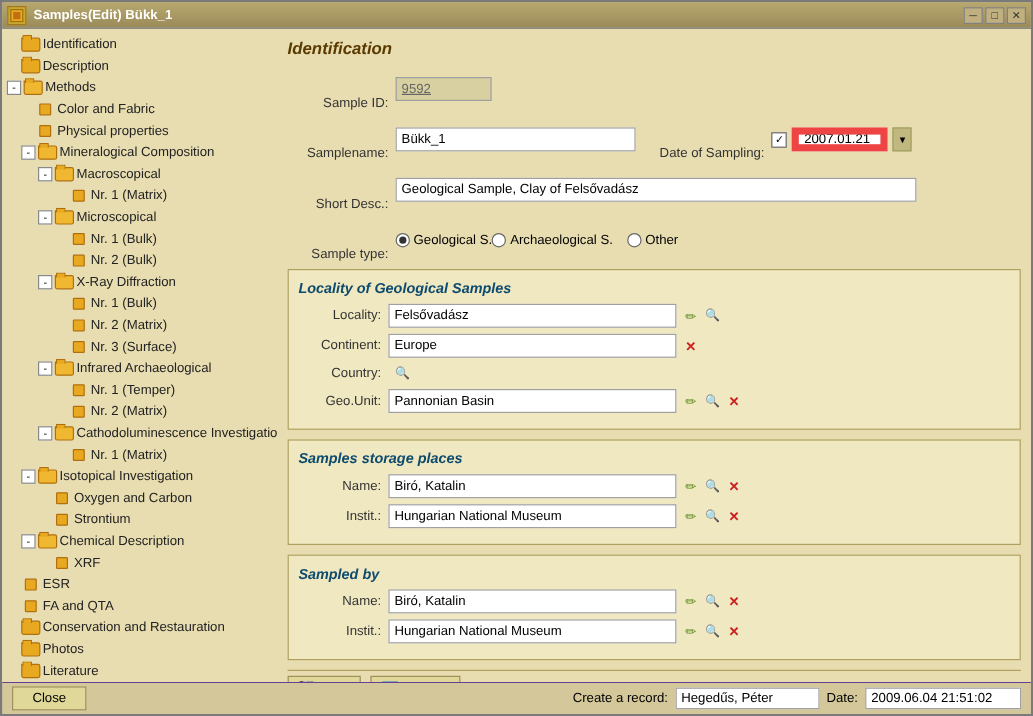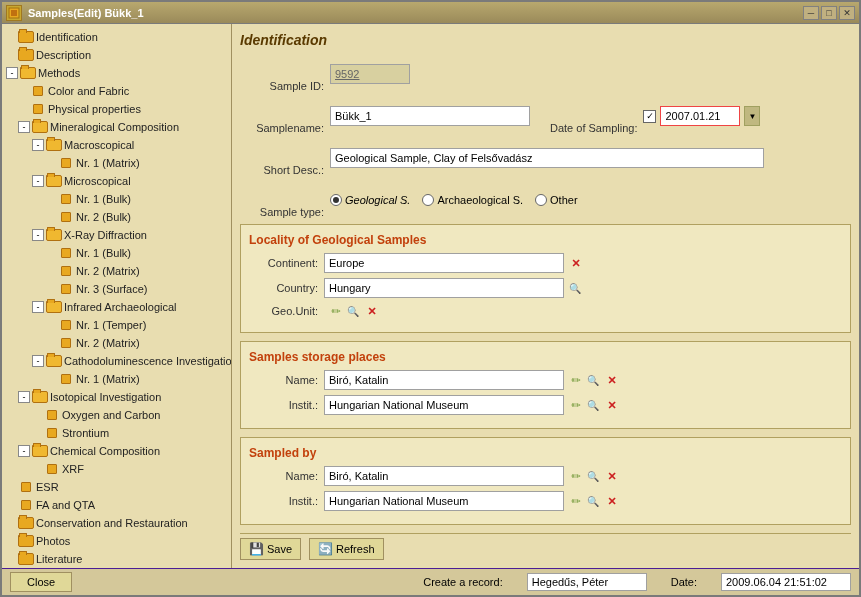--- a/index.html
+++ b/index.html
@@ -44,44 +44,44 @@
     .form-label { color: #333; min-width: 90px; text-align: right; padding-right: 6px; font-size: 11px; margin-top: 24px; }
     .form-input { border: 1px solid #a0a0a0; background: #fff; padding: 2px 4px; font-size: 11px; height: 20px; }
     .form-input.disabled { background: #d8d0a0; color: #666; }
     .form-input-small { width: 80px; text-decoration: underline; }
     .radio-item { display: flex; align-items: center; gap: 3px; cursor: pointer; }
     .radio-circle { width: 12px; height: 12px; border: 1px solid #666; border-radius: 50%; background: #fff; display: inline-flex; align-items: center; justify-content: center; }
     .radio-circle.selected::after { content: ''; width: 6px; height: 6px; background: #333; border-radius: 50%; }
 
     
     .subsection { border: 1px solid #b0a060; background: #f0e8c0; padding: 8px; margin-bottom: 8px; }
-    .subsection-title { font-weight: bold; color: #c2410c; font-size: 12px; margin-bottom: 6px; }
+    .subsection-title { font-weight: bold; font-style: italic; color: #0c4a6e; font-size: 12px; margin-bottom: 6px; }
 
     .sub-form-row { display: flex; align-items: center; margin-bottom: 5px; }
     .sub-label { min-width: 75px; text-align: right; padding-right: 6px; color: #333; font-size: 11px; }
     .sub-input { border: 1px solid #a0a0a0; background: #fff; padding: 2px 4px; font-size: 11px; height: 20px; width: 240px; }
 
     .action-icons { display: flex; align-items: center; margin-left: 4px; gap: 2px; }
     .act-icon { width: 16px; height: 16px; display: flex; align-items: center; justify-content: center; cursor: pointer; font-size: 12px; }
 
     
     .date-row { display: flex; align-items: center; gap: 4px; }
     .date-checkbox { width: 13px; height: 13px; border: 1px solid #666; background: #fff; display: flex; align-items: center; justify-content: center; font-size: 9px; }
-    .date-input { width: 80px; border: 1px solid #ef4444; background: #fff; padding: 2px 4px; font-size: 11px; height: 20px; }
+    .date-input { width: 80px; border: 6px solid #ef4444; background: #fff; padding: 2px 4px; font-size: 11px; height: 20px; }
     .date-dropdown { width: 16px; height: 20px; background: #c0b880; border: 1px solid #a0a060; display: flex; align-items: center; justify-content: center; cursor: pointer; font-size: 8px; }
 
     
     .bottom-bar { background: #d4c89a; border-top: 1px solid #a09060; padding: 4px 8px; display: flex; align-items: center; gap: 8px; }
     .toolbar-btn { display: flex; align-items: center; gap: 3px; padding: 3px 8px; background: #e0d898; border: 1px solid #a09060; cursor: pointer; font-size: 11px; }
 
     
     .status-bar { background: #d4c89a; border-top: 1px solid #4c1d95; padding: 3px 8px; display: flex; align-items: center; justify-content: space-between; }
     .status-left { display: flex; align-items: center; }
     .close-btn { padding: 3px 16px; background: #e0d898; border: 1px solid #a09060; cursor: pointer; font-size: 11px; }
-    .status-right { display: flex; align-items: center; gap: 24px; font-size: 11px; }
+    .status-right { display: flex; align-items: center; gap: 6px; font-size: 11px; }
     .status-input { border: 1px solid #a0a0a0; background: #fff; padding: 1px 4px; font-size: 11px; height: 18px; }
 
     
     .pencil::before { content: '✏'; font-size: 11px; color: #5a8a20; }
     
     .search-i::before { content: '🔍'; font-size: 10px; }
     
     .x-icon::before { content: '✕'; font-size: 11px; color: #cc2020; font-weight: bold; }
   </style>
 </head>
@@ -280,21 +280,21 @@
             <div class="leaf-icon"></div>
           </span>
         <span class="label">Strontium</span>
       </div>
 
       <div class="tree-item indent-1">
         <div class="tree-expand">-</div>
         <span class="icon">
             <div class="folder-icon folder-open"></div>
           </span>
-        <span class="label">Chemical Composition</span>
+        <span class="label">Chemical Description</span>
       </div>
       <div class="tree-item indent-2">
         <span class="tree-spacer"></span>
         <span class="icon">
             <div class="leaf-icon"></div>
           </span>
         <span class="label">XRF</span>
       </div>
 
       <div class="tree-item">
@@ -357,56 +357,64 @@
         </div>
       </div>
 
       <div class="form-row">
         <span class="form-label">Short Desc.:</span>
         <input class="form-input" style="width: 434px;" type="text" value="Geological Sample, Clay of Felsővadász">
       </div>
 
       <div class="form-row">
         <span class="form-label">Sample type:</span>
-        <div class="radio-item" style="display:flex;align-items:center;gap:3px;margin-right:12px;font-style:italic;">
+        <div class="radio-item" style="display:flex;align-items:center;gap:3px;">
           <div class="radio-circle selected"></div>
           <span>Geological S.</span>
         </div>
         <div class="radio-item" style="display:flex;align-items:center;gap:3px;margin-right:12px;">
           <div class="radio-circle"></div>
           <span>Archaeological S.</span>
         </div>
         <div class="radio-item" style="display:flex;align-items:center;gap:3px;">
           <div class="radio-circle"></div>
           <span>Other</span>
         </div>
       </div>
 
       <div class="subsection">
         <div class="subsection-title">Locality of Geological Samples</div>
 
+        <div class="sub-form-row">
+          <span class="sub-label">Locality:</span>
+          <input class="sub-input" type="text" value="Felsővadász" style="">
+          <div class="action-icons">
+            <span class="act-icon pencil"></span>
+            <span class="act-icon search-i"></span>
+          </div>
+        </div>
 
         <div class="sub-form-row">
           <span class="sub-label">Continent:</span>
           <input class="sub-input" type="text" value="Europe" style="">
           <div class="action-icons">
             <span class="act-icon x-icon"></span>
           </div>
         </div>
 
         <div class="sub-form-row">
           <span class="sub-label">Country:</span>
-          <input class="sub-input" type="text" value="Hungary" style="">
           <div class="action-icons">
             <span class="act-icon search-i"></span>
           </div>
         </div>
 
         <div class="sub-form-row">
           <span class="sub-label">Geo.Unit:</span>
+          <input class="sub-input" type="text" value="Pannonian Basin" style="">
           <div class="action-icons">
             <span class="act-icon pencil"></span>
             <span class="act-icon search-i"></span>
             <span class="act-icon x-icon"></span>
           </div>
         </div>
       </div>
 
       <div class="subsection">
         <div class="subsection-title">Samples storage places</div>

